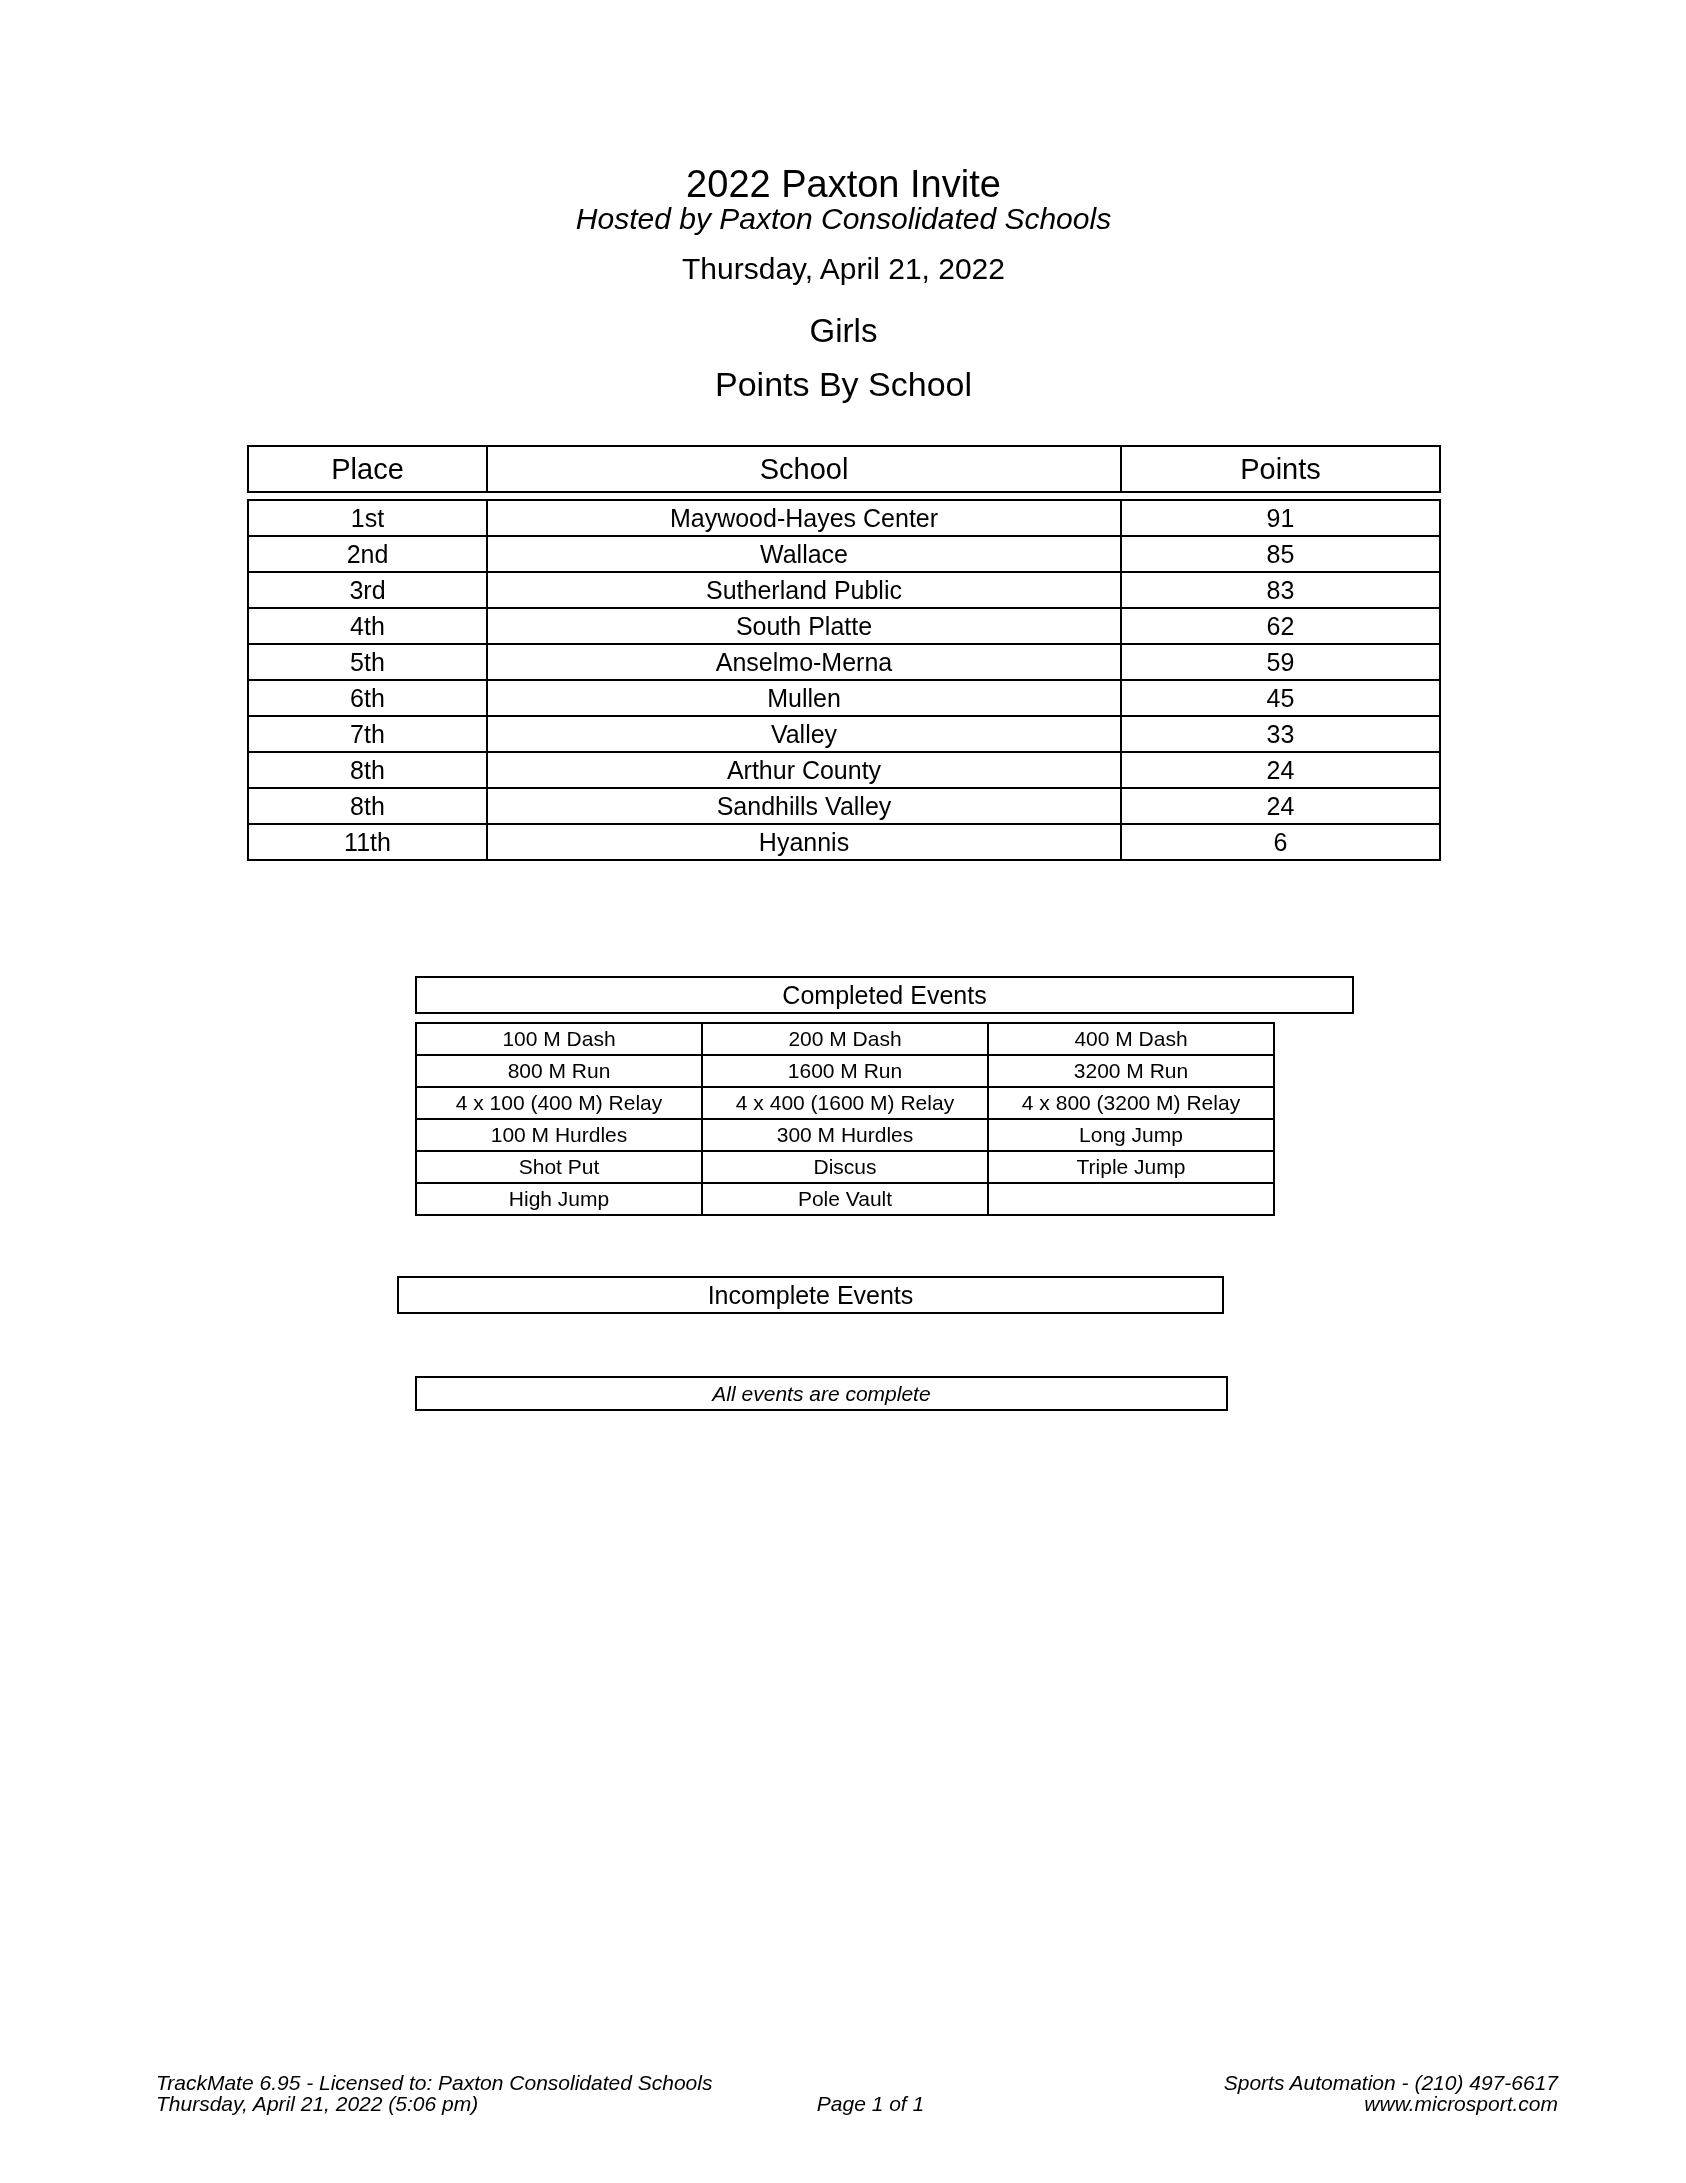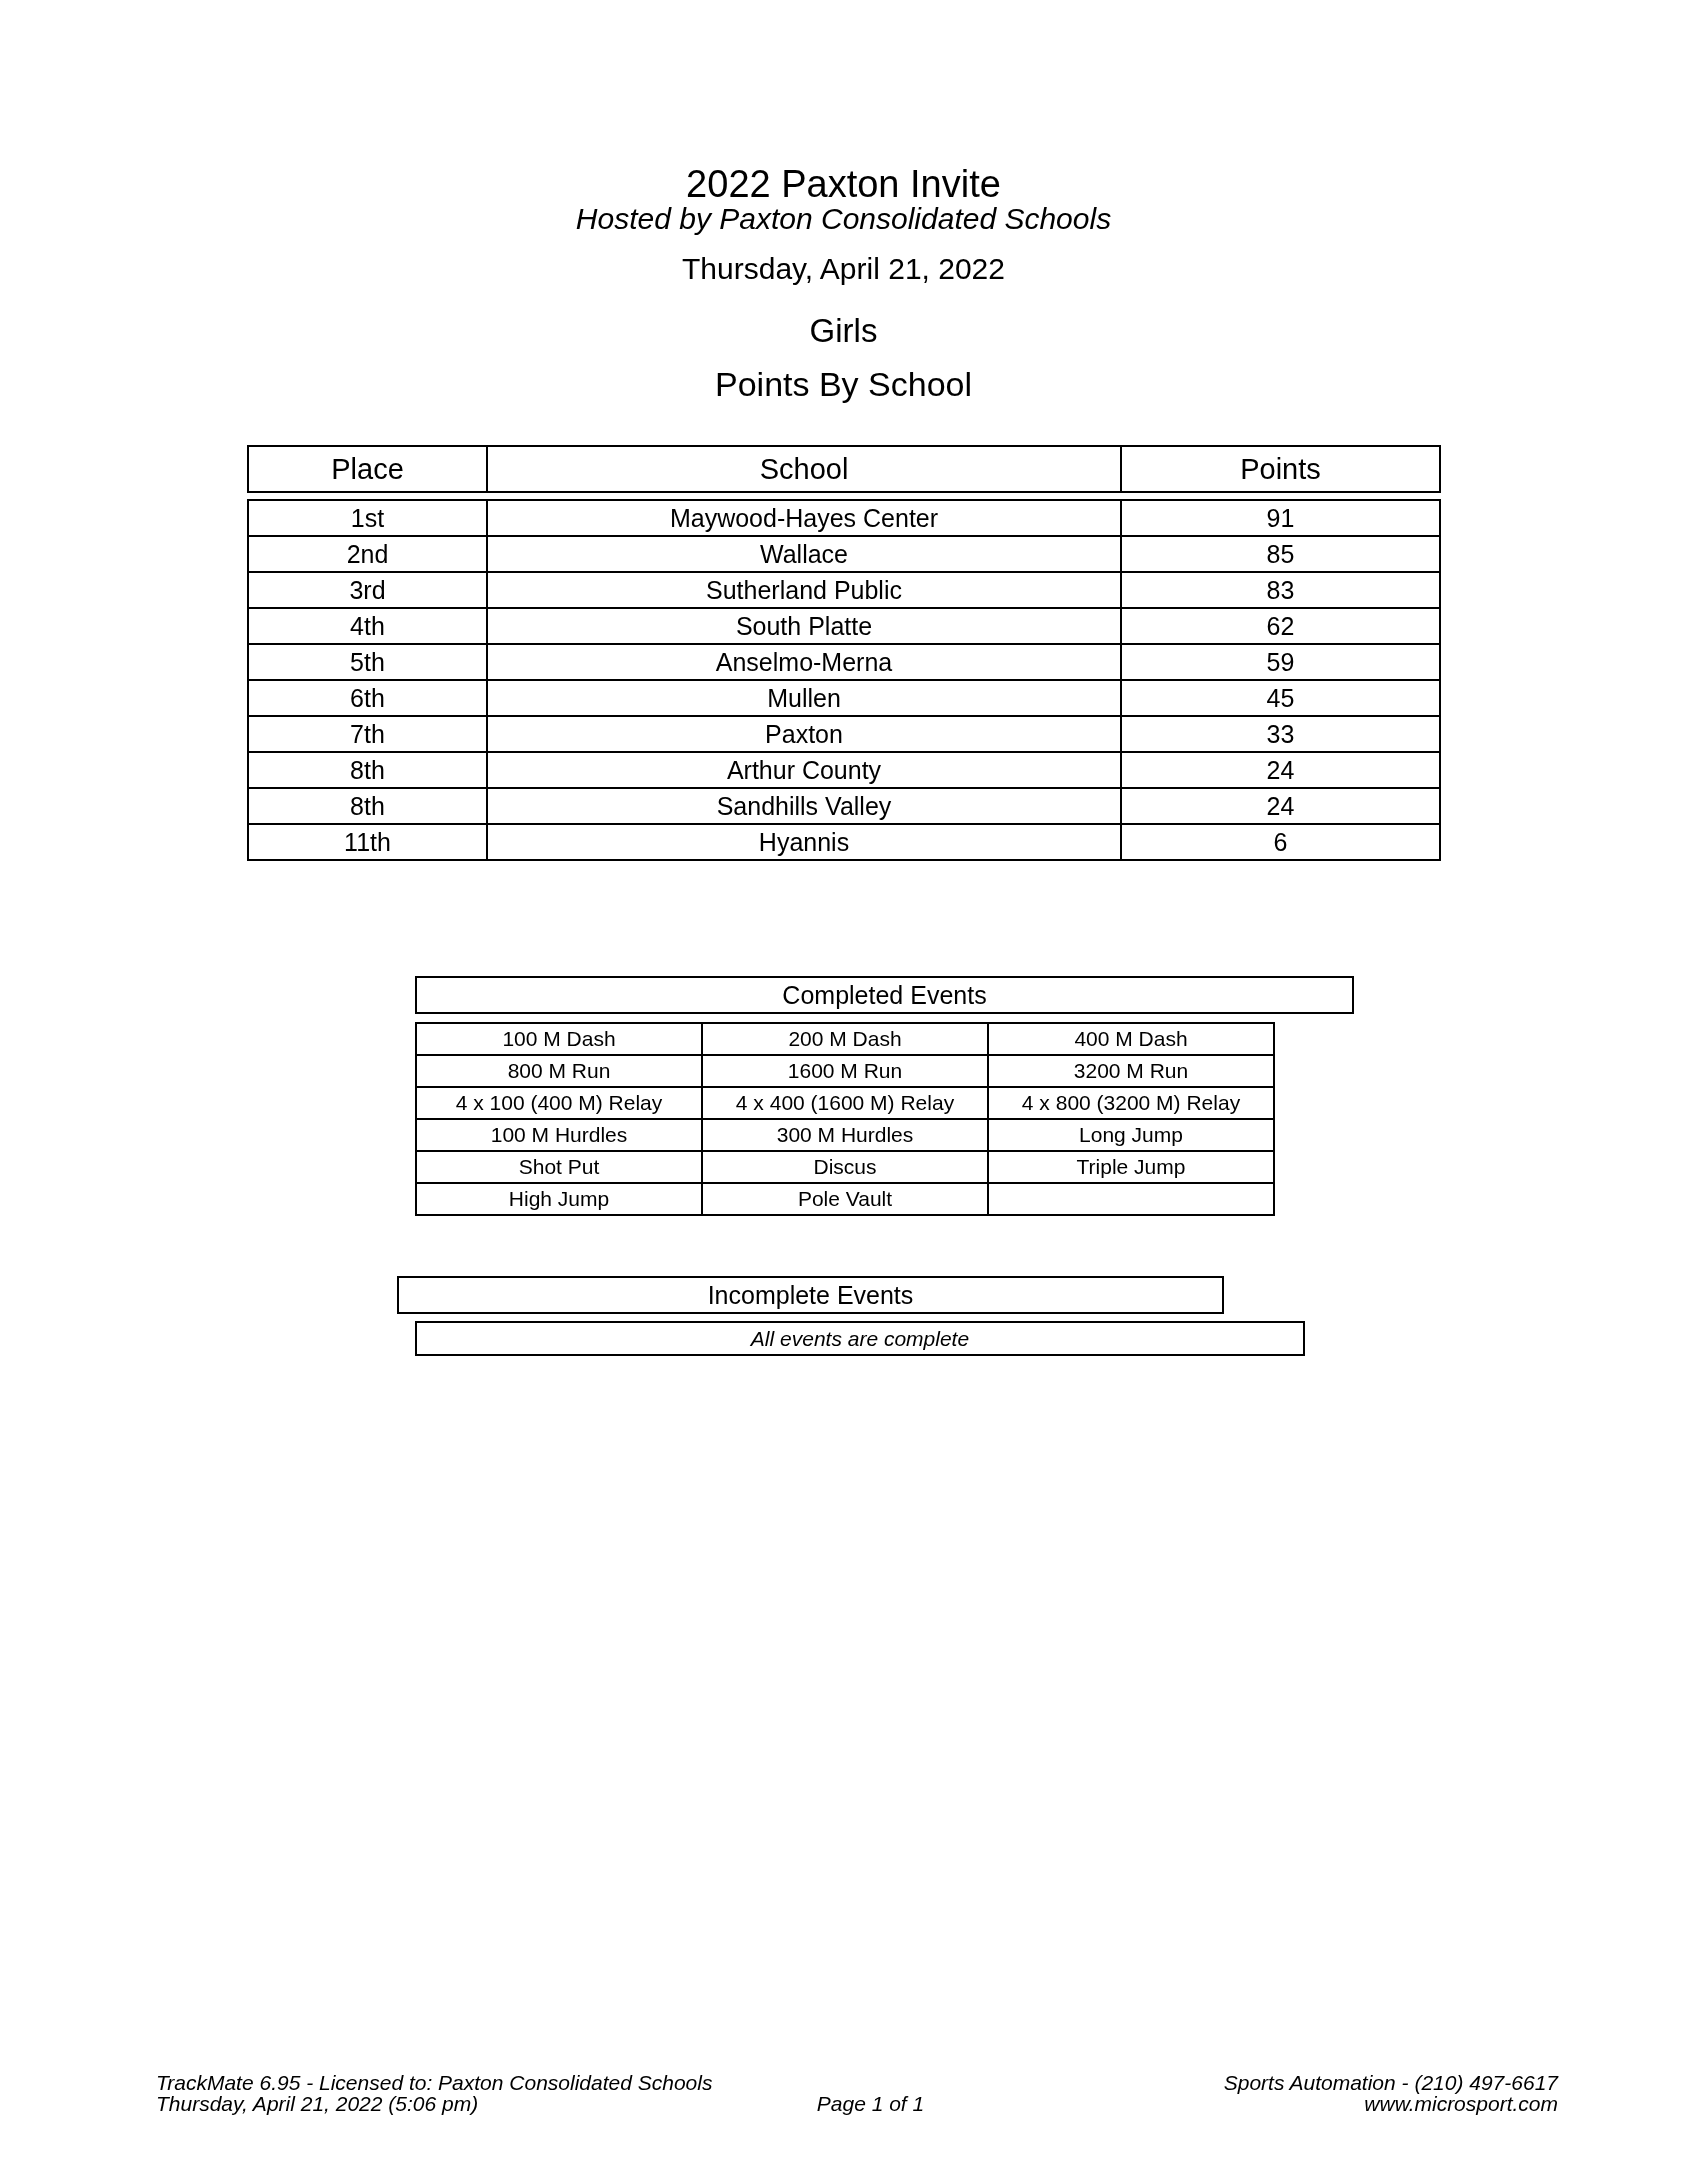--- a/index.html
+++ b/index.html
@@ -23,21 +23,21 @@
   #main-body { left: 247px; top: 499px; width: 1192px; }
   #main-body td { height: 34px; font-size: 25px; line-height: 34px; }
 
   #ce-head { left: 415px; top: 976px; width: 939px; }
   #ce-head td { height: 34px; font-size: 25px; }
   #ce-body { left: 415px; top: 1022px; width: 857px; }
   #ce-body td { height: 30px; font-size: 21px; line-height: 30px; }
 
   #ie-head { left: 397px; top: 1276px; width: 827px; }
   #ie-head td { height: 34px; font-size: 25px; }
-  #ie-body { left: 415px; top: 1321px; width: 890px; }
+  #ie-body { left: 415px; top: 1376px; width: 813px; }
   #ie-body td { height: 31px; font-size: 21px; font-style: italic; }
 
   .footer { font-size: 21px; line-height: 21px; font-style: italic; margin-left: 27px; }
   .f-left { left: 129px; top: 2072px; }
   .f-center { left: 0; width: 1687px; text-align: center; top: 2093px; }
   .f-right { right: 129px; top: 2072px; text-align: right; }
 </style>
 </head>
 <body>
 
@@ -94,21 +94,21 @@
         <td>Anselmo-Merna</td>
         <td>59</td>
       </tr>
   <tr>
         <td>6th</td>
         <td>Mullen</td>
         <td>45</td>
       </tr>
   <tr>
         <td>7th</td>
-        <td>Paxton</td>
+        <td>Valley</td>
         <td>33</td>
       </tr>
   <tr>
         <td>8th</td>
         <td>Arthur County</td>
         <td>24</td>
       </tr>
   <tr>
         <td>8th</td>
         <td>Sandhills Valley</td>

